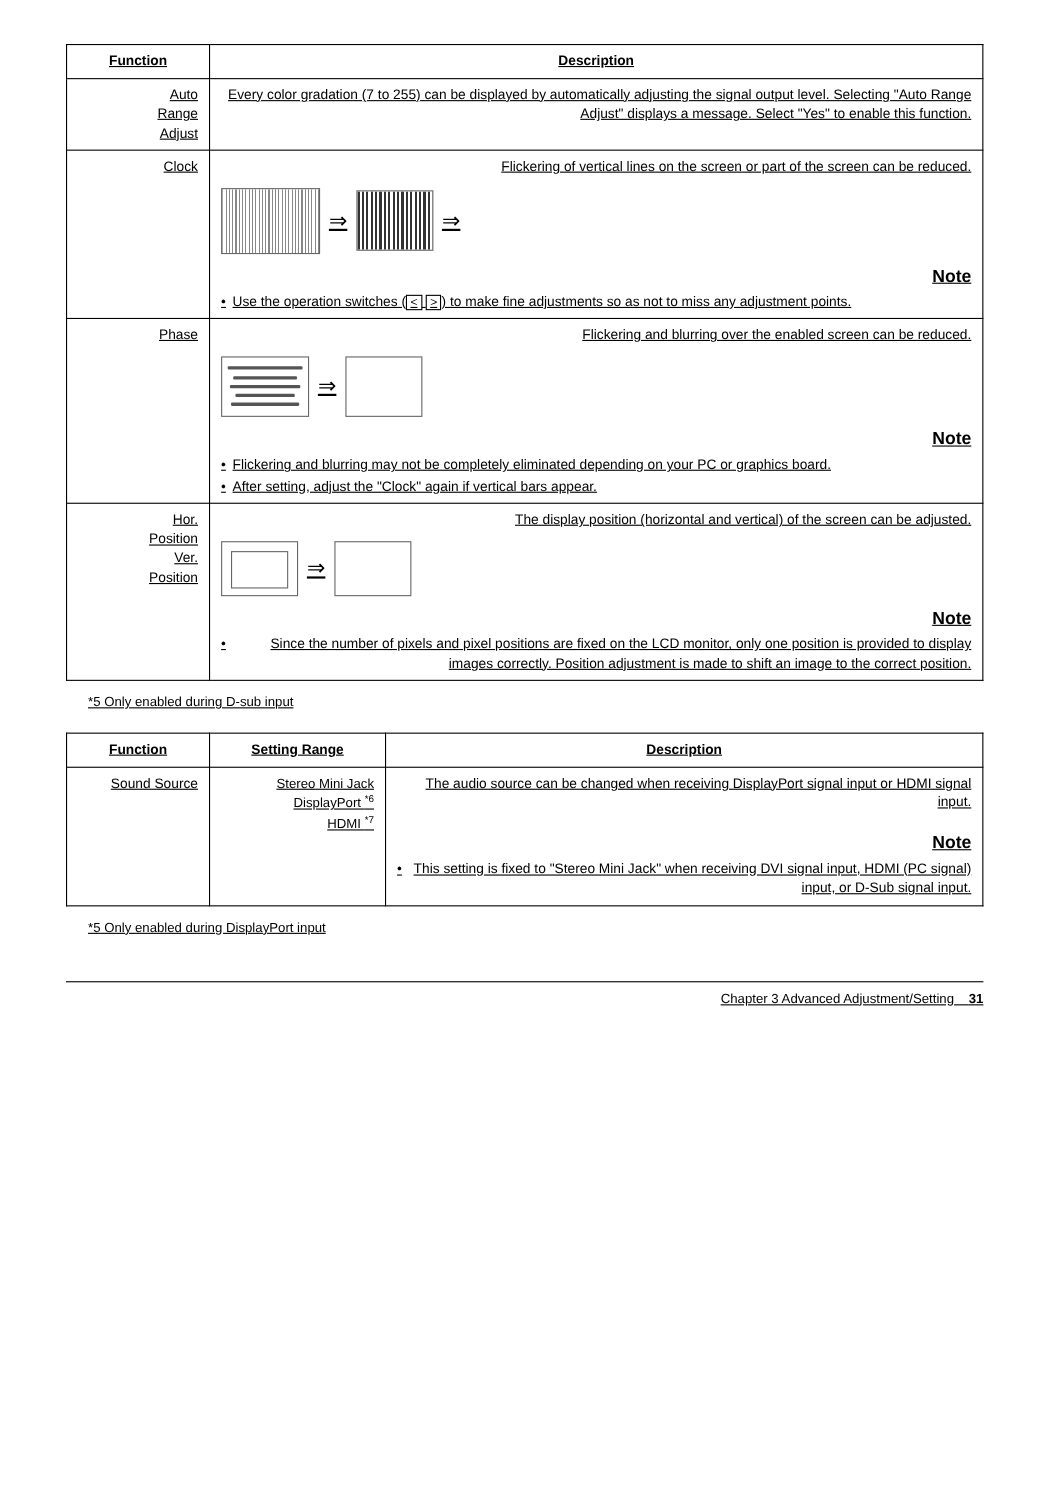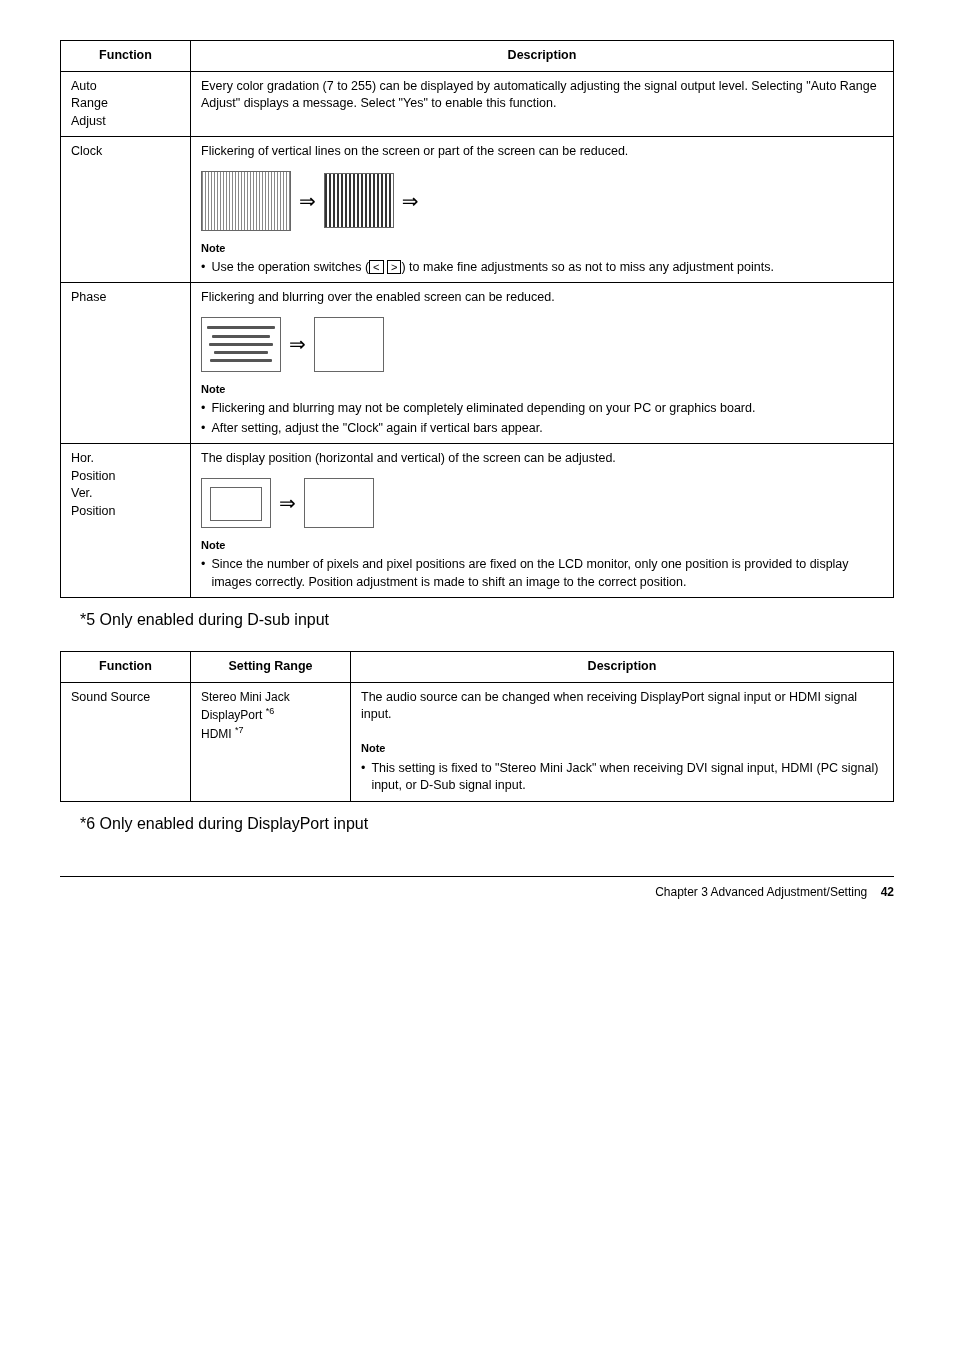--- a/index.html
+++ b/index.html
@@ -9,49 +9,51 @@
       background: #fff;
       color: #000;
       width: 954px;
       min-height: 1350px;
       padding: 40px 60px 60px 60px;
     }
 
     
     .page-content {
       width: 100%;
+      text-decoration: underline;
     }
 
     
     table {
       width: 100%;
       border-collapse: collapse;
       margin-bottom: 10px;
     }
     th, td {
       border: 1px solid #000;
       padding: 6px 10px;
       vertical-align: top;
       font-size: 12.5px;
       line-height: 1.4;
+      text-align: right;
     }
     th {
       background: #fff;
       font-weight: bold;
       text-align: center;
     }
 
     
     .table1 .col-function { width: 130px; }
     .table1 .col-description { width: auto; }
 
     
     .note-label {
       font-weight: bold;
-      font-size: 11px;
+      font-size: 16px;
       margin-bottom: 3px;
     }
 
     
     .arrow {
       font-size: 20px;
       vertical-align: middle;
       margin: 0 8px;
     }
 
@@ -129,21 +131,21 @@
       width: 50px; height: 32px;
       border: 1.5px solid #666;
     }
     .img-pos-right {
       width: 70px;
       height: 50px;
     }
 
     
     .footnote {
-      font-size: 16px;
+      font-size: 12px;
       margin: 4px 0 4px 20px;
       line-height: 1.5;
     }
 
     
     .table2 .col-fn { width: 130px; }
     .table2 .col-sr { width: 160px; }
     .table2 .col-desc { width: auto; }
     .footer-wrap {
       margin-top: 40px;
@@ -282,22 +284,22 @@
           <div class="bullet-item">
             <span class="bullet">•</span>
             <span>This setting is fixed to "Stereo Mini Jack" when receiving DVI signal input, HDMI (PC signal) input, or D-Sub signal input.</span>
           </div>
         </td>
       </tr>
     </tbody>
   </table>
 
   
-  <div class="footnote">*6   Only enabled during DisplayPort input</div>
+  <div class="footnote">*5   Only enabled during DisplayPort input</div>
 
   
   <div class="footer-wrap">
     <span>Chapter 3 Advanced Adjustment/Setting</span>
     &nbsp;&nbsp;
-    <strong>42</strong>
+    <strong>31</strong>
   </div>
 
 </div>
 
 </body></html>

